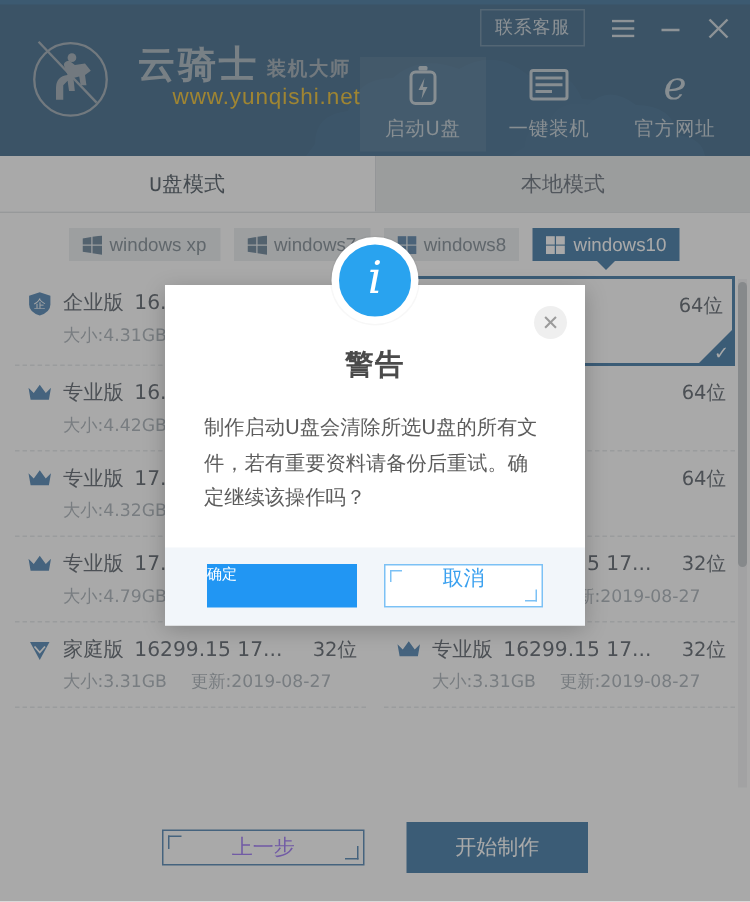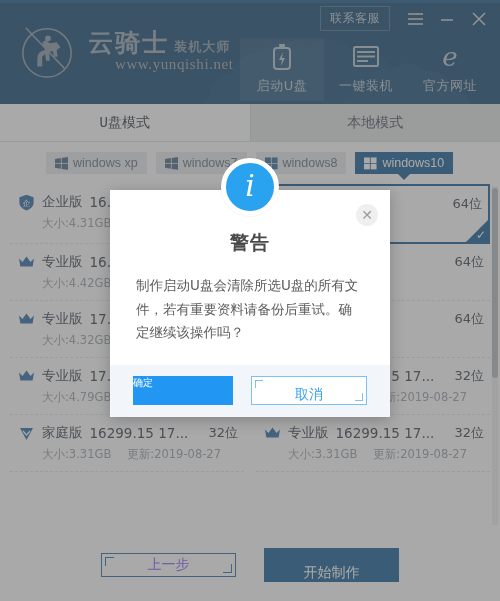--- a/index.html
+++ b/index.html
@@ -32,22 +32,22 @@
   .logo-cn{
     font-size:25px; font-weight:bold; color:#9aa9b4; letter-spacing:2px;
     line-height:1; font-family:"DejaVu Sans",sans-serif;
   }
   .logo-cn-sub{
     font-size:13px; color:#8c9ba6; letter-spacing:1px; line-height:1.25;
     font-family:"DejaVu Sans",sans-serif;
     font-weight:bold;
   }
   .logo-url{
-    font-size:15px; color:#a3a3a3; letter-spacing:.6px; line-height:1;
-    font-family:Liberation Serif, serif;
+    font-size:15px; color:#eab308; letter-spacing:.6px; line-height:1;
+    font-family:Liberation Sans, sans-serif;
     margin-left:30px;
   }
 
   .nav-items{ position:absolute; right:8px; top:38px; display:flex; gap:0; }
   .nav-item{
     width:84px; padding:4px 0 6px; display:flex; flex-direction:column;
     align-items:center; gap:5px; cursor:pointer;
   }
   .nav-item.active{ background:rgba(255,255,255,.07); }
   .nav-ico{ height:30px; display:flex; align-items:center; justify-content:center; }
@@ -119,22 +119,22 @@
   .btn-outline{
     position:relative; width:135px; height:24px; border:1px solid #2f6ea5;
     background:#fff; color:#8b5cf6; font-size:14px; cursor:pointer;
     display:flex; align-items:center; justify-content:center;
     font-family:"DejaVu Sans",sans-serif;
   }
   .corner{ position:absolute; width:9px; height:9px; border:1.5px solid #2f6ea5; }
   .corner.tl{ left:3px; top:3px; border-right:none; border-bottom:none; }
   .corner.br{ right:3px; bottom:3px; border-left:none; border-top:none; }
   .btn-primary{
-    width:135px; height:34px; background:#1a5f94; color:#fff; font-size:14px;
-    border:none; cursor:pointer; display:flex; align-items:flex-end; justify-content:center;
+    width:121px; height:34px; background:#1a5f94; color:#fff; font-size:14px;
+    border:none; cursor:pointer; display:flex; align-items:center; justify-content:center;
     font-family:"DejaVu Sans",sans-serif;
   }
 
   
   .overlay{ position:absolute; inset:0; background:rgba(90,90,90,.52); z-index:50; }
   .modal{
     position:absolute; left:110px; top:190px; width:280px; background:#fff;
     z-index:60; box-shadow:0 3px 14px rgba(0,0,0,.22);
   }
   .modal-ico{
@@ -160,23 +160,23 @@
     font-family:"DejaVu Sans",sans-serif; text-align:left;
   }
   .modal-foot{
     background:#f2f6fa; padding:11px 0 12px; display:flex; justify-content:center; gap:18px;
   }
   .m-btn-ok{
     width:100px; height:29px; background:#2196f3; color:#fff; border:none;
     font-size:10px; cursor:pointer; font-family:"DejaVu Sans",sans-serif;
   }
   .m-btn-cancel{
-    position:relative; width:116px; height:29px; background:#fff; border:1px solid #7cc1f5;
+    position:relative; width:106px; height:29px; background:#fff; border:1px solid #7cc1f5;
     color:#3aa0ef; font-size:14px; cursor:pointer; font-family:Liberation Mono, monospace;
-    display:flex; align-items:flex-end; justify-content:center;
+    display:flex; align-items:flex-start; justify-content:center;
   }
   .m-corner{ position:absolute; width:8px; height:8px; border:1.5px solid #7cc1f5; }
   .m-corner.tl{ left:3px; top:3px; border-right:none; border-bottom:none; }
   .m-corner.br{ right:3px; bottom:3px; border-left:none; border-top:none; }
 </style>
 </head>
 <body>
 
 <div id="app">
 

